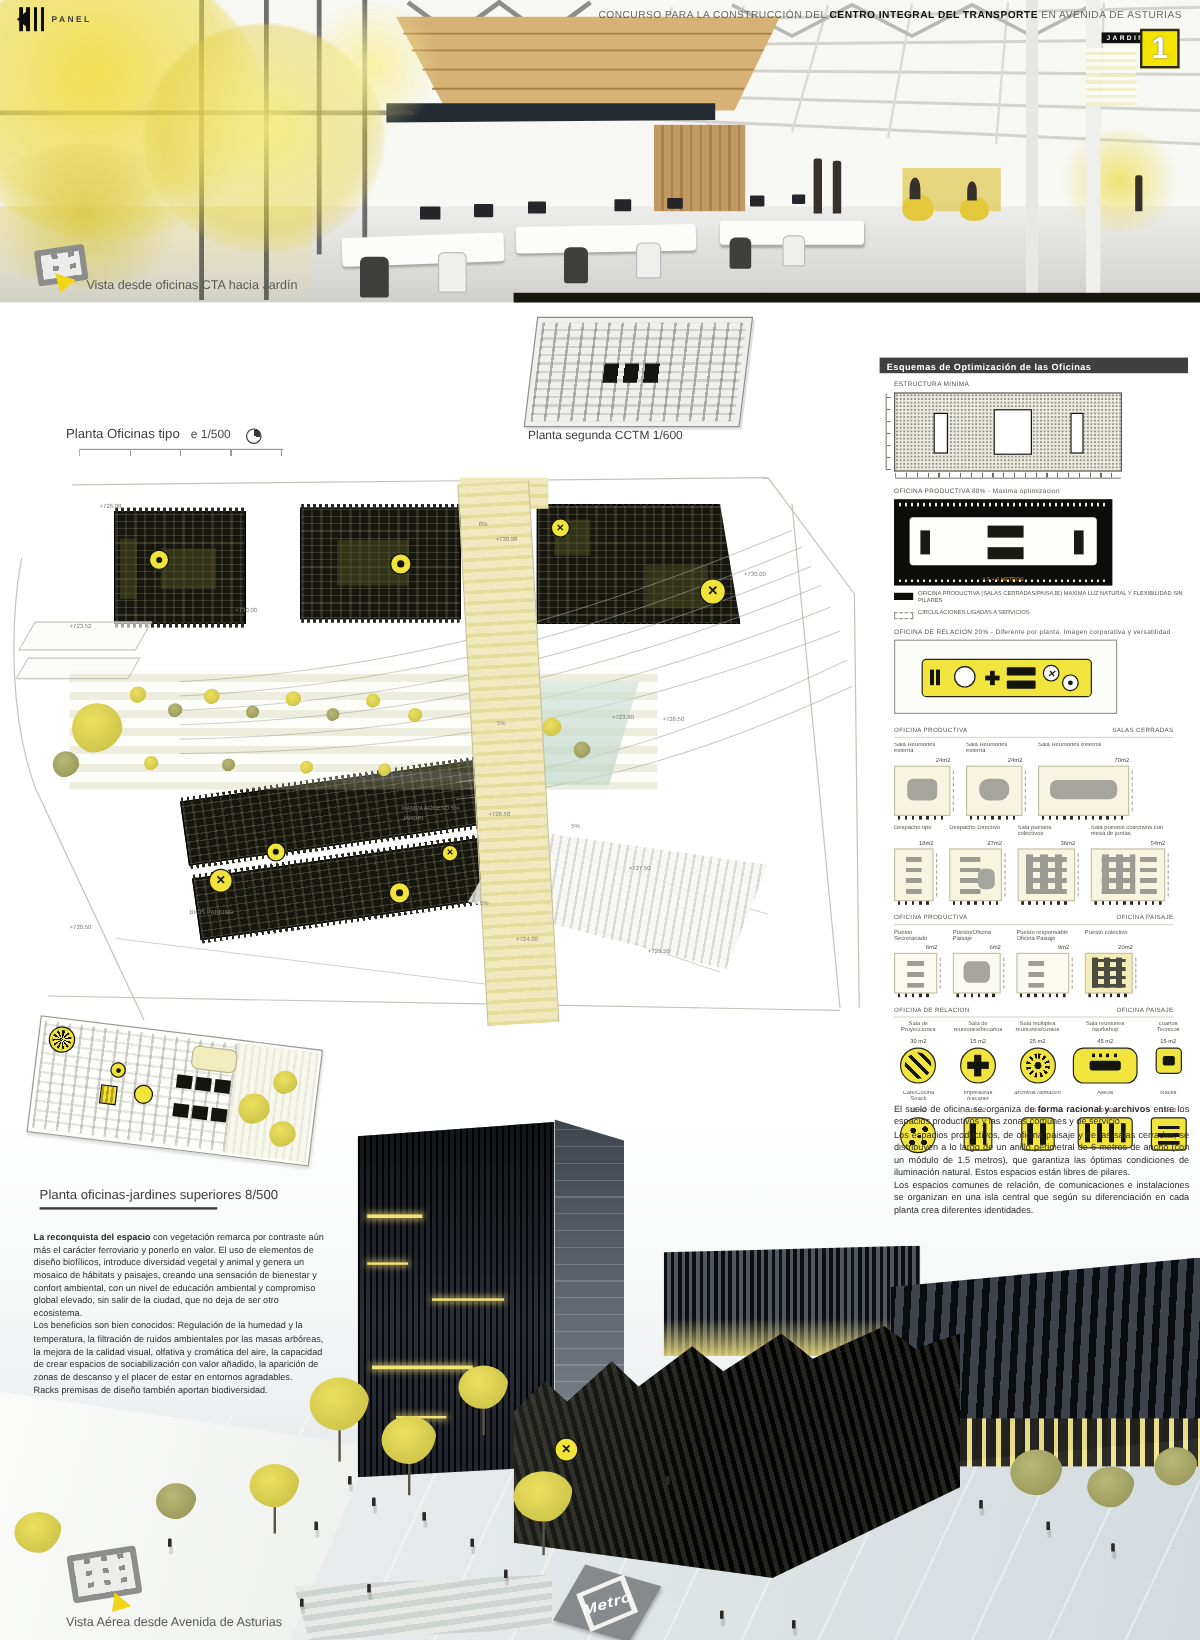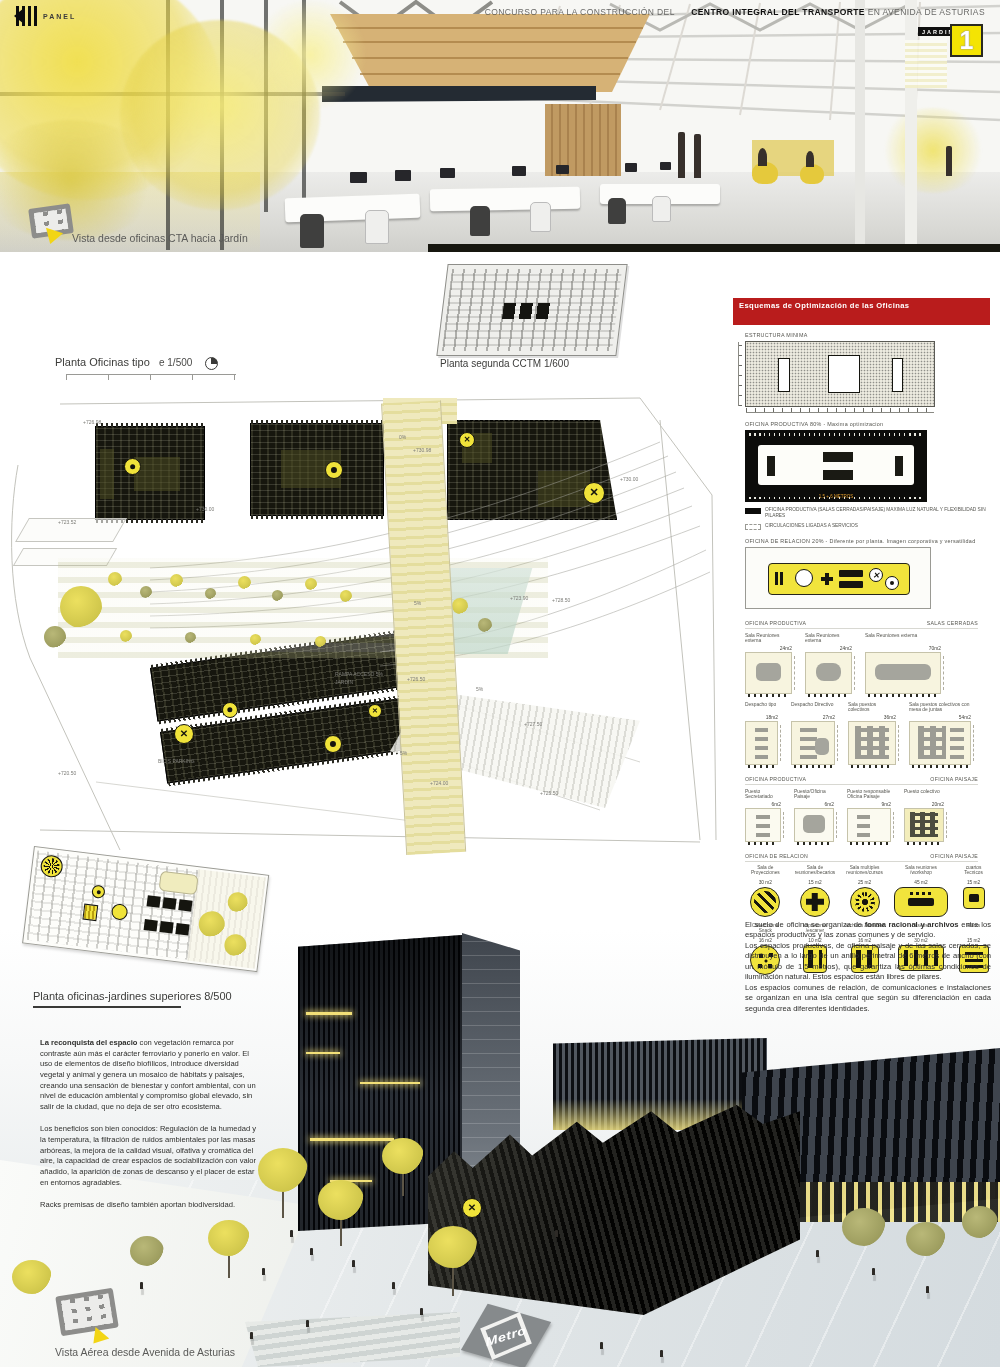--- a/index.html
+++ b/index.html
@@ -29,21 +29,21 @@
   .pouf{position:absolute;background:#e5c93c;border-radius:50% 50% 40% 40%;}
 
   
   .brand{position:absolute;left:16px;top:6px;display:flex;align-items:center;gap:5px;z-index:12;}
   .brand-icon{width:22px;height:20px;position:relative;
     background:repeating-linear-gradient(90deg,#0c0c0c 0 3px,transparent 3px 6px);}
   .brand-icon::before{content:"";position:absolute;left:-10px;top:2px;border:8px solid transparent;border-right:10px solid #0c0c0c;}
   .brand-label{font-size:7px;letter-spacing:2px;color:#3b3b3b;font-weight:bold;}
   .head-title{position:absolute;right:15px;top:7px;z-index:12;font-size:8.5px;letter-spacing:.4px;
     color:rgba(80,80,78,.85);white-space:nowrap;}
-  .head-title b{color:#101010;margin-left:14px;}
+  .head-title b{color:#101010;}
   .jardin-tag{position:absolute;left:918px;top:27px;z-index:12;background:#101010;color:#fff;
     font-size:5.5px;letter-spacing:2px;padding:1.5px 4px;font-weight:bold;}
   .panel-number{position:absolute;left:950px;top:24px;z-index:12;width:33px;height:33px;background:#f4e403;
     border:2px solid #2a2a20;box-sizing:border-box;display:flex;align-items:center;justify-content:center;
     font-size:25px;font-weight:bold;color:#fff;text-shadow:0 0 2px #999, 0 0 1px #777;}
   .mini-grid{position:absolute;left:905px;top:40px;width:42px;height:48px;z-index:11;opacity:.8;
     background:repeating-linear-gradient(0deg,#f2eec4 0 3px,#fdfdf6 3px 6px),
                repeating-linear-gradient(90deg,rgba(180,180,140,.5) 0 1px,transparent 1px 5px);}
 
   
@@ -121,29 +121,29 @@
                repeating-linear-gradient(0deg,transparent 0 6px,rgba(160,160,154,.3) 6px 8px);}
   .mp-garden{position:absolute;right:2px;top:2px;bottom:2px;width:68px;
     background:repeating-linear-gradient(90deg,#eceadf 0 2px,#f8f7ec 2px 6px);}
   .mp-dark{position:absolute;background:#15150f;}
   .mp-yellowrect{position:absolute;left:128px;top:8px;width:36px;height:18px;border-radius:6px;
     background:#f0ecbe;border:1px solid #b9b590;}
 
   
   .left-text{position:absolute;left:28px;top:1026px;width:242px;z-index:12;
     font-size:7.6px;line-height:1.4;color:#2f2f2d;}
-  .left-text p{margin:12px;}
+  .left-text p{margin:0;}
   .right-text{position:absolute;left:745px;top:920px;width:246px;z-index:12;
     font-size:7.6px;line-height:1.38;color:#2f2f2d;text-align:justify;}
   .right-text p{margin:0;}
 
   
   .rightcol{position:absolute;left:733px;top:298px;width:257px;z-index:10;}
-  .rc-title{background:#b91c1c;color:#fff;font-size:7.6px;font-weight:bold;letter-spacing:.4px;
-    padding:3px 6px 15px;}
+  .rc-title{background:#404040;color:#fff;font-size:7.6px;font-weight:bold;letter-spacing:.4px;
+    padding:3px 6px 1px;}
   .rc-lab{font-size:5.4px;color:#55554f;letter-spacing:.3px;margin:7px 0 3px 12px;}
   .estructura{margin-left:12px;width:188px;height:64px;position:relative;border:1px solid #5a5a54;
     background:#eceadf;background-image:radial-gradient(circle,#90908a 0.7px,transparent 1.1px);background-size:3px 3px;}
   .estructura .col{position:absolute;background:#fff;border:1.4px solid #14140e;}
   .estructura::after{content:"";position:absolute;left:0;right:0;bottom:-7px;height:4px;
     background:repeating-linear-gradient(90deg,#6a6a64 0 1px,transparent 1px 9px);border-bottom:1px solid #8a8a84;}
   .estructura::before{content:"";position:absolute;left:-8px;top:0;bottom:0;width:3px;
     background:repeating-linear-gradient(0deg,#6a6a64 0 1px,transparent 1px 10px);border-left:1px solid #8a8a84;}
   .proddia{margin-left:12px;width:182px;height:72px;position:relative;background:#0c0c0a;}
   .proddia::before{content:"";position:absolute;left:4px;right:4px;top:3px;height:2.5px;
@@ -692,21 +692,21 @@
         <div class="ric-name">Racks</div>
           <div class="ric-area">15 m2</div>
         <div class="gl gl-racks"></div>
       </div>
     </div>
   </div>
 
   <div class="right-text">
     <p><span>El suelo de oficina se organiza de </span><b>forma racional y archivos</b><span> entre los espacios productivos y las zonas comunes y de servicio.</span></p>
     <p>Los espacios productivos, de oficina paisaje y de las salas cerradas, se distribuyen a lo largo de un anillo perimetral de 6 metros de ancho (con un módulo de 1.5 metros), que garantiza las óptimas condiciones de iluminación natural. Estos espacios están libres de pilares.</p>
-    <p>Los espacios comunes de relación, de comunicaciones e instalaciones se organizan en una isla central que según su diferenciación en cada segunda crea diferentes identidades.</p>
+    <p>Los espacios comunes de relación, de comunicaciones e instalaciones se organizan en una isla central que según su diferenciación en cada planta crea diferentes identidades.</p>
   </div>
 
   <div class="bottom-render">
     <div class="br-plaza"></div>
     <div class="br-walk"></div>
     <div class="br-steps"></div>
     <div class="tower-front"></div>
     <div class="tower-shade"></div>
     <i class="slit" style="left:306px;top:82px;width:46px;height:3px;"></i>
     <i class="slit" style="left:306px;top:122px;width:34px;height:2px;"></i>

